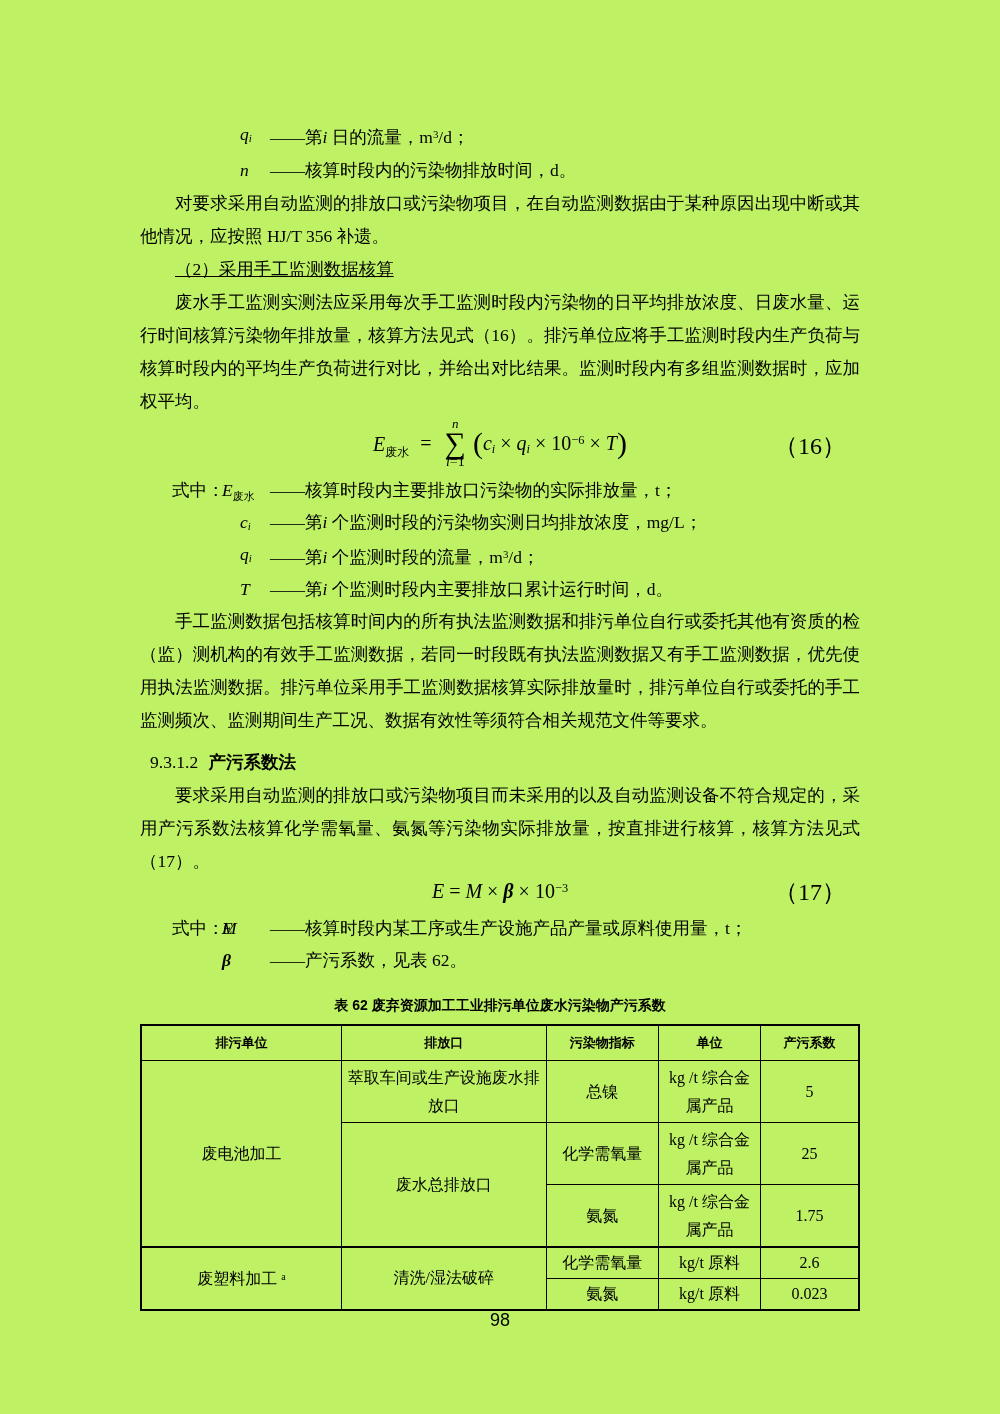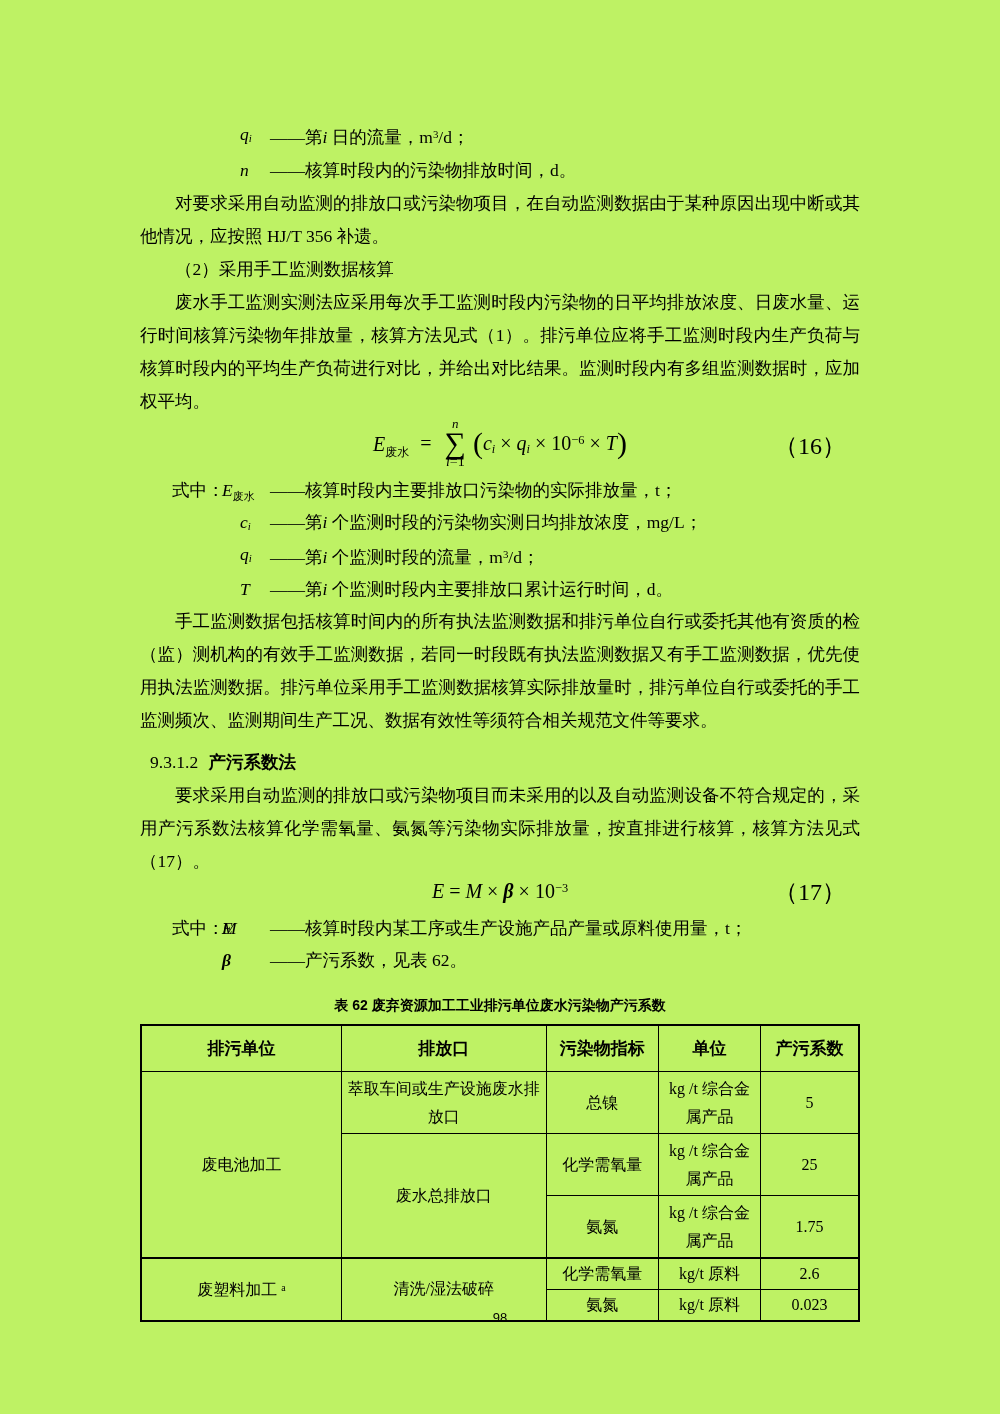--- a/index.html
+++ b/index.html
@@ -32,21 +32,21 @@
   .defs16 .defline, .defs17 .defline { line-height: 32px; }
   .def-pre { position: absolute; left: 32px; }
   .def-sym { position: absolute; left: 100px; font-style: normal; }
   .def-sym.at80 { left: 82px; }
   
   .para {
     line-height: 33px;
     text-align: justify;
     text-indent: 35px;
   }
-  .subhead { line-height: 33px; text-indent: 35px; }
+  .subhead { line-height: 33px; text-indent: 35px; text-decoration: underline; }
   
   .rt-i   { font-style: italic; }
   .rt-bi  { font-style: italic; font-weight: bold; }
   .rt-sub  { font-size: 11px; vertical-align: -4px; }
   .rt-isub { font-style: italic; font-size: 0.62em; vertical-align: -0.22em; }
   .rt-sup  { font-size: 0.62em; vertical-align: 0.45em; }
   .rt-paren { font-size: 1.5em; font-weight: 300; vertical-align: -0.1em; }
   
   .formula-row {
     position: relative;
@@ -102,34 +102,34 @@
   table.t62 th, table.t62 td {
     border: 1px solid #000;
     text-align: center;
     vertical-align: middle;
     padding: 1px 4px;
     line-height: 28px;
   }
   table.t62 th {
     font-family: "Liberation Sans", sans-serif;
     font-weight: bold;
-    font-size: 17px;
-    height: 47px;
+    font-size: 13px;
+    height: 36px;
   }
   tr.rh-tall { height: 62px; }
   tr.rh-short { height: 29px; }
   tr.group-sep td { border-top: 2px solid #000; }
   
   .page-num {
     position: absolute;
     left: 0;
     right: 0;
     top: 1310px;
     text-align: center;
-    font-size: 13px;
+    font-size: 18px;
     font-family: "Liberation Sans", sans-serif;
   }
 </style>
 </head>
 <body>
 
 <div class="page">
   <div class="content">
 
     <div class="defs-top">
@@ -140,21 +140,21 @@
       <div class="defline">
         <span class="def-sym"><span class="rt-i">n</span></span>
         <span class="def-desc"><span>——核算时段内的污染物排放时间，d。</span></span>
       </div>
     </div>
 
     <p class="para">对要求采用自动监测的排放口或污染物项目，在自动监测数据由于某种原因出现中断或其他情况，应按照 HJ/T 356 补遗。</p>
 
     <div class="subhead">（2）采用手工监测数据核算</div>
 
-    <p class="para">废水手工监测实测法应采用每次手工监测时段内污染物的日平均排放浓度、日废水量、运行时间核算污染物年排放量，核算方法见式（1）。排污单位应将手工监测时段内生产负荷与核算时段内的平均生产负荷进行对比，并给出对比结果。监测时段内有多组监测数据时，应加权平均。</p>
+    <p class="para">废水手工监测实测法应采用每次手工监测时段内污染物的日平均排放浓度、日废水量、运行时间核算污染物年排放量，核算方法见式（16）。排污单位应将手工监测时段内生产负荷与核算时段内的平均生产负荷进行对比，并给出对比结果。监测时段内有多组监测数据时，应加权平均。</p>
 
     <div class="formula-row">
       <span class="f-main">
         <span class="f-var">E</span><span class="f-csub">废水</span>
         <span class="f-op">=</span>
         <span class="sum">
           <span class="sum-top">n</span>
           <span class="sum-sigma">∑</span>
           <span class="sum-bot"><span class="rt-i">i</span><span>=1</span></span>
         </span>

